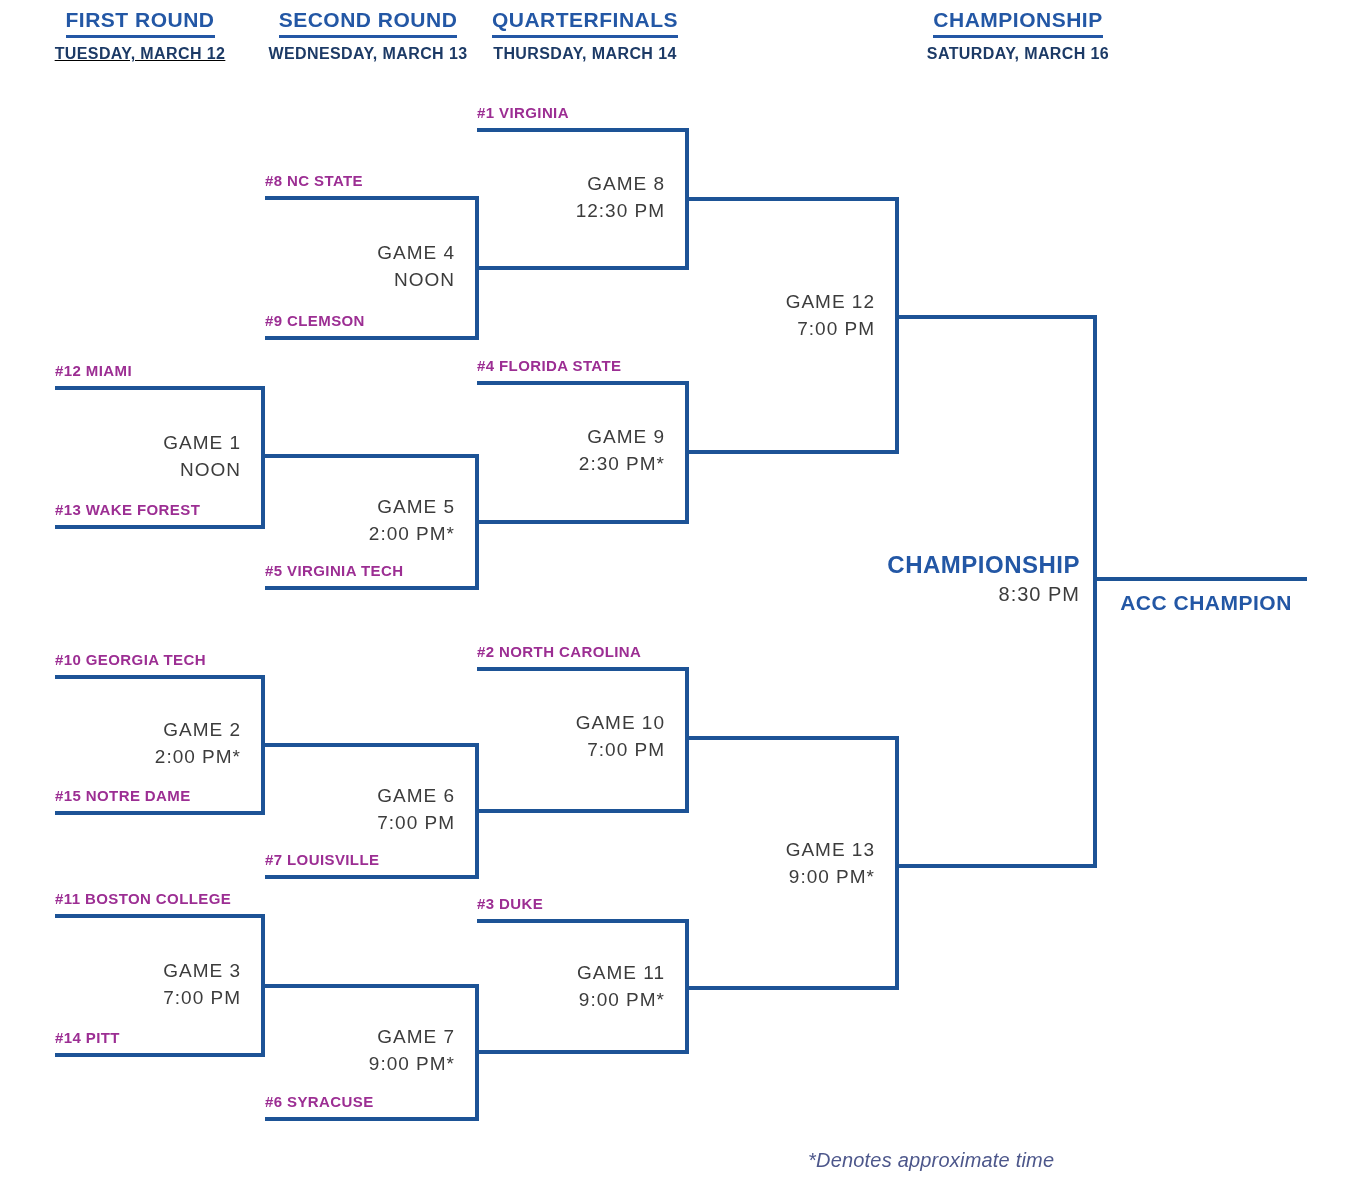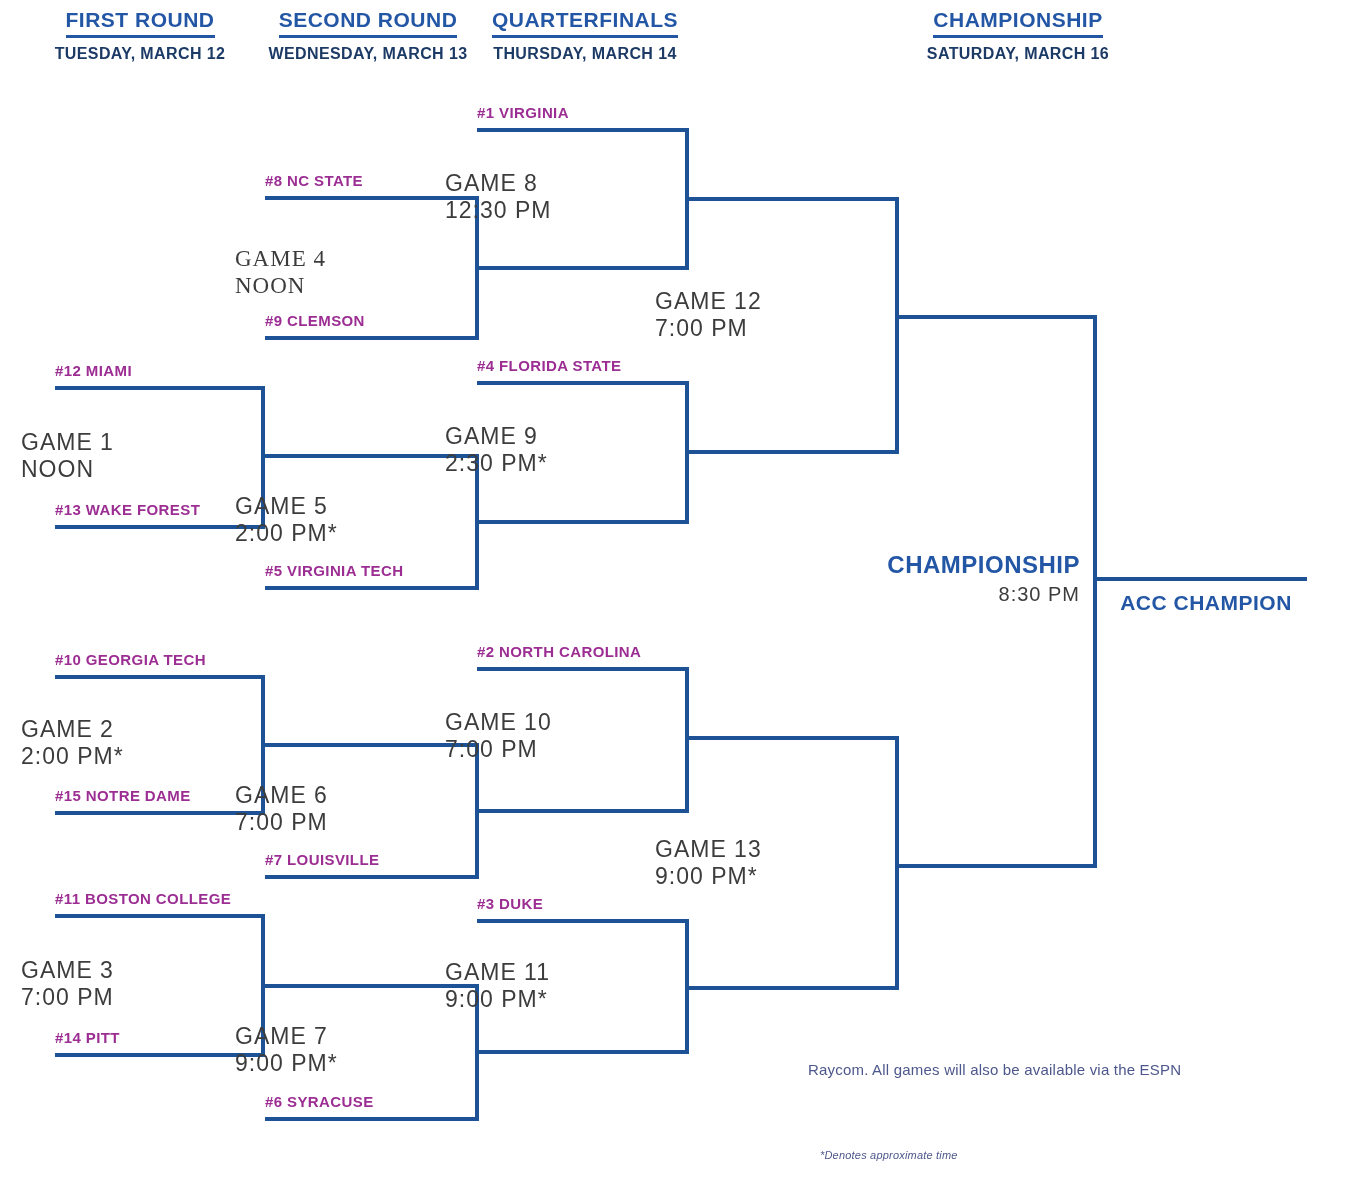--- a/index.html
+++ b/index.html
@@ -30,22 +30,23 @@
   
   .team{
     position:absolute;height:22px;line-height:22px;
     text-align:left;
     font-size:15px;font-weight:bold;letter-spacing:.4px;
     color:#9c2e93;white-space:nowrap;
   }
   
   .game{
     position:absolute;width:220px;
+    text-align:right;
     color:#3c3c3c;
-    font-size:23px;line-height:27px;letter-spacing:1px;
+    font-size:19px;line-height:27px;letter-spacing:1px;
     white-space:nowrap;
   }
   
   .final-block{
     position:absolute;left:840px;top:551px;width:240px;
     text-align:right;white-space:nowrap;
   }
   .final-title{
     font-size:24px;font-weight:bold;letter-spacing:.5px;
     color:#2357a5;line-height:27px;
@@ -61,31 +62,30 @@
     color:#2357a5;white-space:nowrap;
   }
   
   .broadcast{
     position:absolute;left:808px;top:1059px;width:500px;
     font-size:15px;line-height:22.5px;letter-spacing:.2px;
     color:#4d578b;
   }
   .footnote{
     position:absolute;left:808px;top:1149px;width:400px;
-    font-size:11px;font-style:italic;letter-spacing:.2px;
+    font-size:20px;font-style:italic;letter-spacing:.2px;
     color:#4d578b;
-    margin-left:12px;
   }
 </style>
 </head>
 <body>
 
 <div id="stage">
 
-  <div class="round-header" style="left:0px;">
+  <div class="round-header" style="left:0px;text-decoration:underline;">
     <div class="round-title">FIRST ROUND</div>
     <div class="round-date">TUESDAY, MARCH 12</div>
   </div>
   <div class="round-header" style="left:228px;">
     <div class="round-title">SECOND ROUND</div>
     <div class="round-date">WEDNESDAY, MARCH 13</div>
   </div>
   <div class="round-header" style="left:445px;">
     <div class="round-title">QUARTERFINALS</div>
     <div class="round-date">THURSDAY, MARCH 14</div>
@@ -175,21 +175,21 @@
     <div>NOON</div>
   </div>
   <div class="game" style="left:21px;top:716px;">
     <div>GAME 2</div>
     <div>2:00 PM*</div>
   </div>
   <div class="game" style="left:21px;top:957px;">
     <div>GAME 3</div>
     <div>7:00 PM</div>
   </div>
-  <div class="game" style="left:235px;top:245px;font-family:Liberation Serif, serif;">
+  <div class="game" style="left:235px;top:239px;">
     <div>GAME 4</div>
     <div>NOON</div>
   </div>
   <div class="game" style="left:235px;top:493px;">
     <div>GAME 5</div>
     <div>2:00 PM*</div>
   </div>
   <div class="game" style="left:235px;top:782px;">
     <div>GAME 6</div>
     <div>7:00 PM</div>
@@ -223,17 +223,16 @@
     <div>9:00 PM*</div>
   </div>
 
   <div class="final-block">
     <div class="final-title">CHAMPIONSHIP</div>
     <div class="final-time">8:30 PM</div>
   </div>
   <div class="champion-label">ACC CHAMPION</div>
 
   <div class="broadcast">
-    <div>Raycom. All games will also be available via the ESPN</div>
   </div>
   <div class="footnote">*Denotes approximate time</div>
 
 </div>
 
 </body></html>

